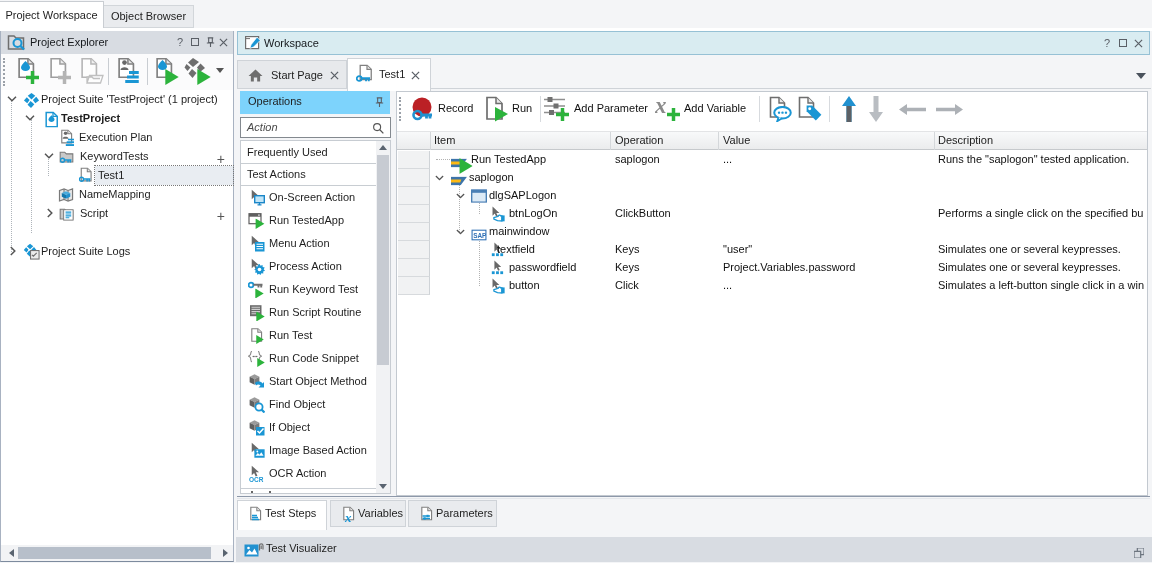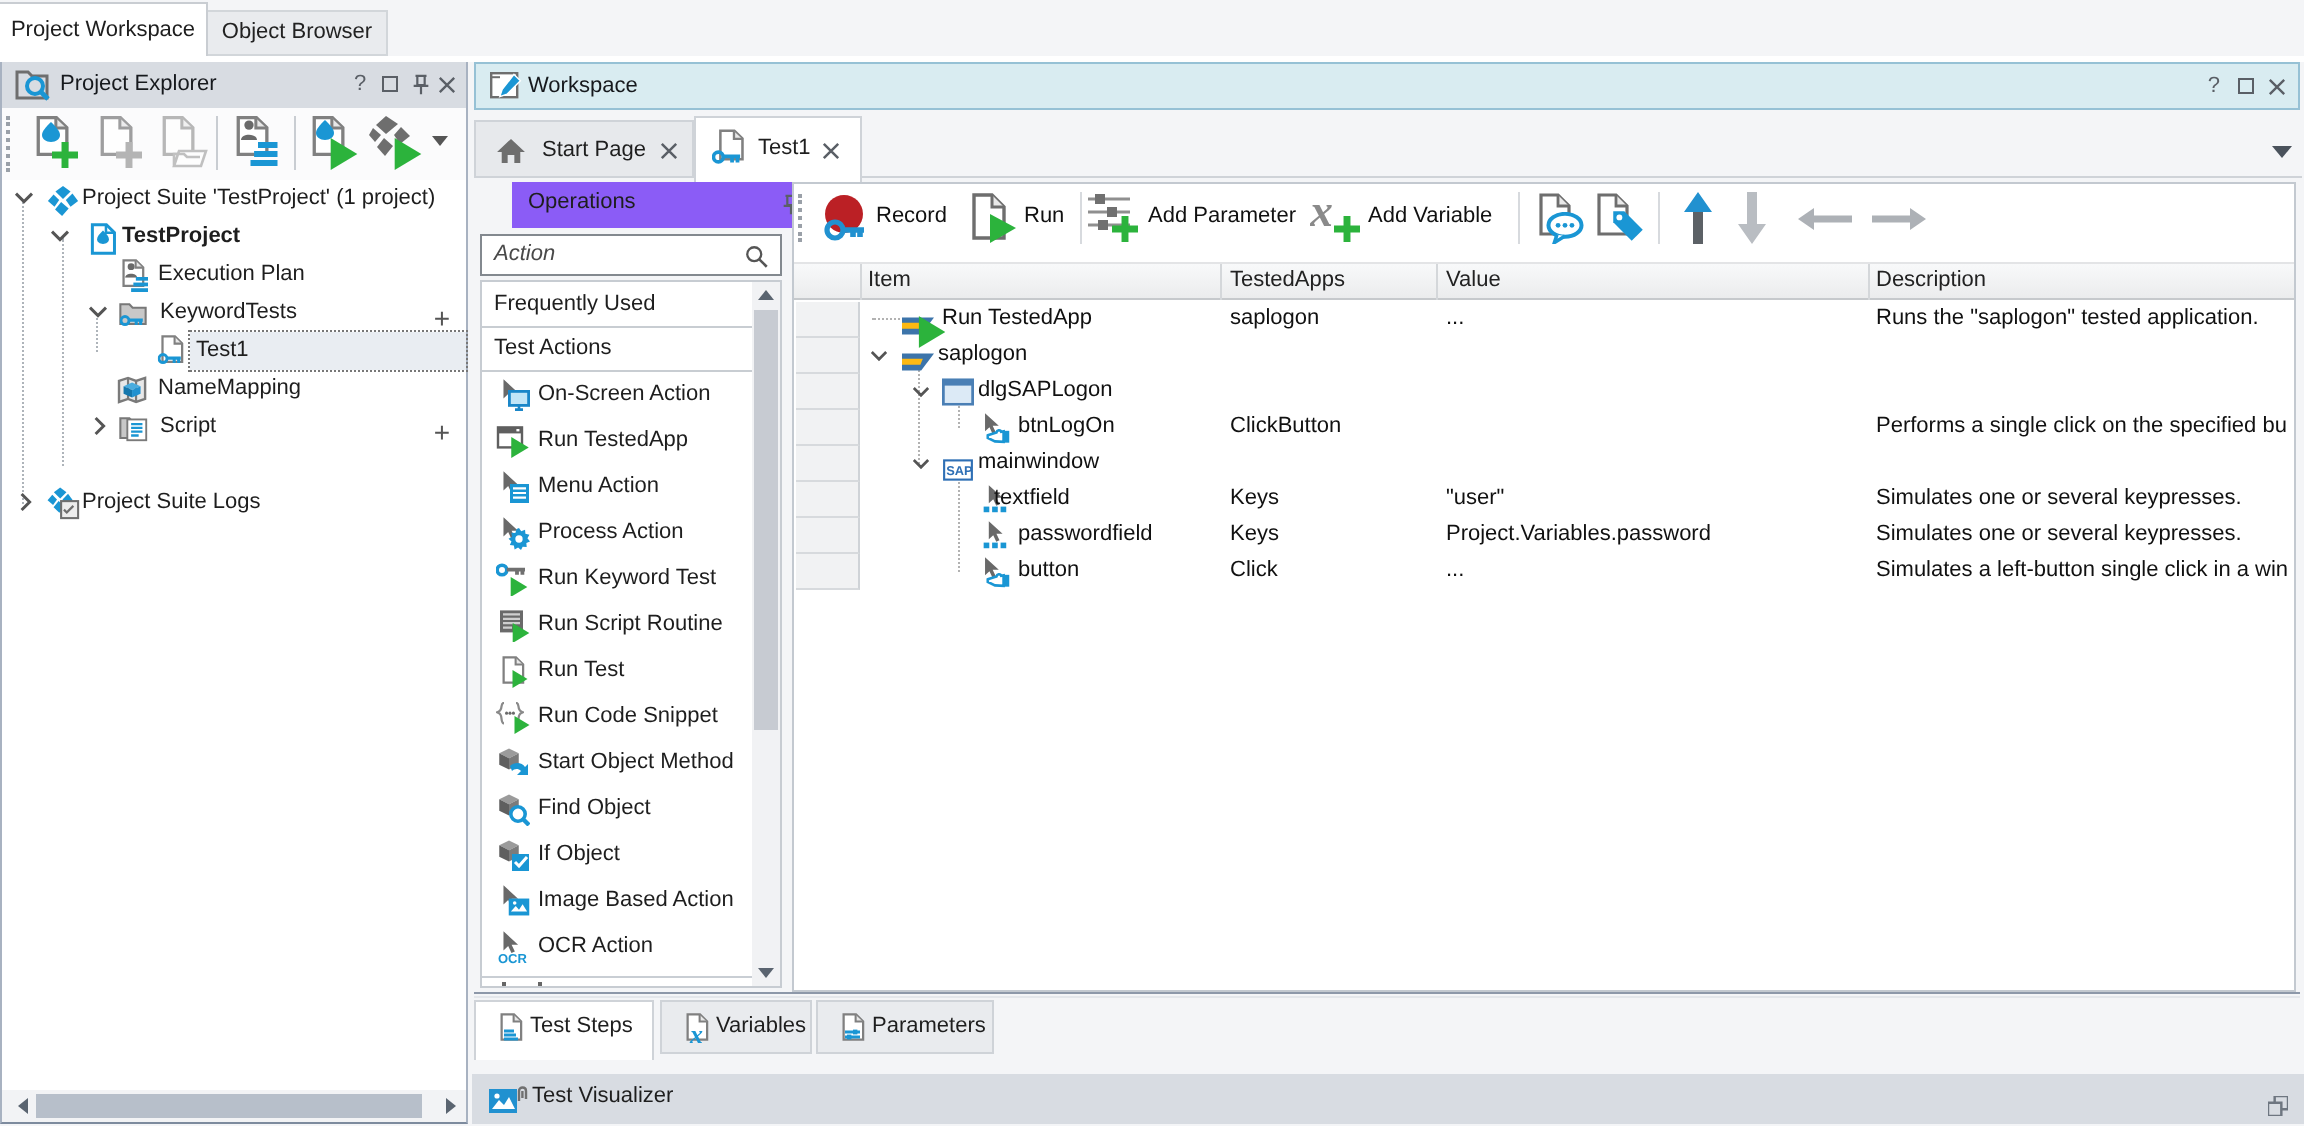--- a/index.html
+++ b/index.html
@@ -37,21 +37,21 @@
 
 
 #dtabs { position:absolute; left:0; top:24px; width:916px; height:34px; }
 #dtab1 { position:absolute; left:1px; top:5px; width:110px; height:29px; background:#e7e9ec; border:1px solid #cfd3d8; line-height:27px; }
 #dtab2 { position:absolute; left:111px; top:3px; width:84px; height:33px; background:#fff; border:1px solid #cfd3d8; border-bottom:none; line-height:27px; }
 #dtabline { position:absolute; left:195px; top:33px; width:720px; height:1px; background:#cfd3d8; }
 #ddarrow { position:absolute; right:6px; top:18px; }
 
 
 #ops { position:absolute; left:4px; top:60px; width:151px; height:403px; }
-#opshead { position:absolute; left:0; top:0; width:150px; height:23px; background:#8b5cf6;margin-left:16px; }
+#opshead { position:absolute; left:0; top:0; width:150px; height:23px; background:#7dd3fc; }
 #opshead .t { position:absolute; left:8px; top:4px; }
 #opssearch { position:absolute; left:0; top:26px; width:151px; height:21px; background:#fff; border:1px solid #83898f; }
 #opssearch .ph { position:absolute; left:6px; top:3px; font-style:italic; color:#4a4a4a; }
 #opslist { position:absolute; left:0; top:49px; width:151px; height:354px; background:#fff; border:1px solid #c7ccd2; overflow:hidden; }
 .opitem { position:absolute; left:0; width:136px; height:23px; line-height:23px; }
 .opitem .oi { position:absolute; left:7px; top:3px; width:17px; height:17px; }
 .opitem .ot { position:absolute; left:28px; top:0; }
 .ophead { position:absolute; left:0; width:136px; height:23px; line-height:22px; border-bottom:1px solid #c8cdd2; }
 .ophead .ot { position:absolute; left:6px; top:0; }
 #opsbar { position:absolute; right:0px; top:0px; width:14px; height:352px; background:#f1f2f4; }
@@ -594,21 +594,21 @@
         </svg>
       <svg class="abs" style="left:502px;top:12px" width="27" height="11" viewBox="0 0 27 11">
           <path d="M0 5.5 L8 0 V3.8 H27 V7.2 H8 V11 Z" fill="#adb1b6"></path>
         </svg>
       <svg class="abs" style="left:539px;top:12px" width="27" height="11" viewBox="0 0 27 11">
           <path d="M27 5.5 L19 0 V3.8 H0 V7.2 H19 V11 Z" fill="#adb1b6"></path>
         </svg>
     </div>
     <div id="ghead">
       <div class="h" style="left:37px">Item</div>
-      <div class="h" style="left:218px">TestedApps</div>
+      <div class="h" style="left:218px">Operation</div>
       <div class="h" style="left:326px">Value</div>
       <div class="h" style="left:541px">Description</div>
       <div class="vs" style="left:33px"></div>
       <div class="vs" style="left:213px"></div>
       <div class="vs" style="left:321px"></div>
       <div class="vs" style="left:537px"></div>
     </div>
     <div id="gbody">
       <div class="abs" style="left:62px;top:86px;width:1px;height:54px;border-left:1px dotted #b2b2b2;"></div>
       <div class="abs" style="left:82px;top:104px;width:1px;height:18px;border-left:1px dotted #b2b2b2;"></div>

